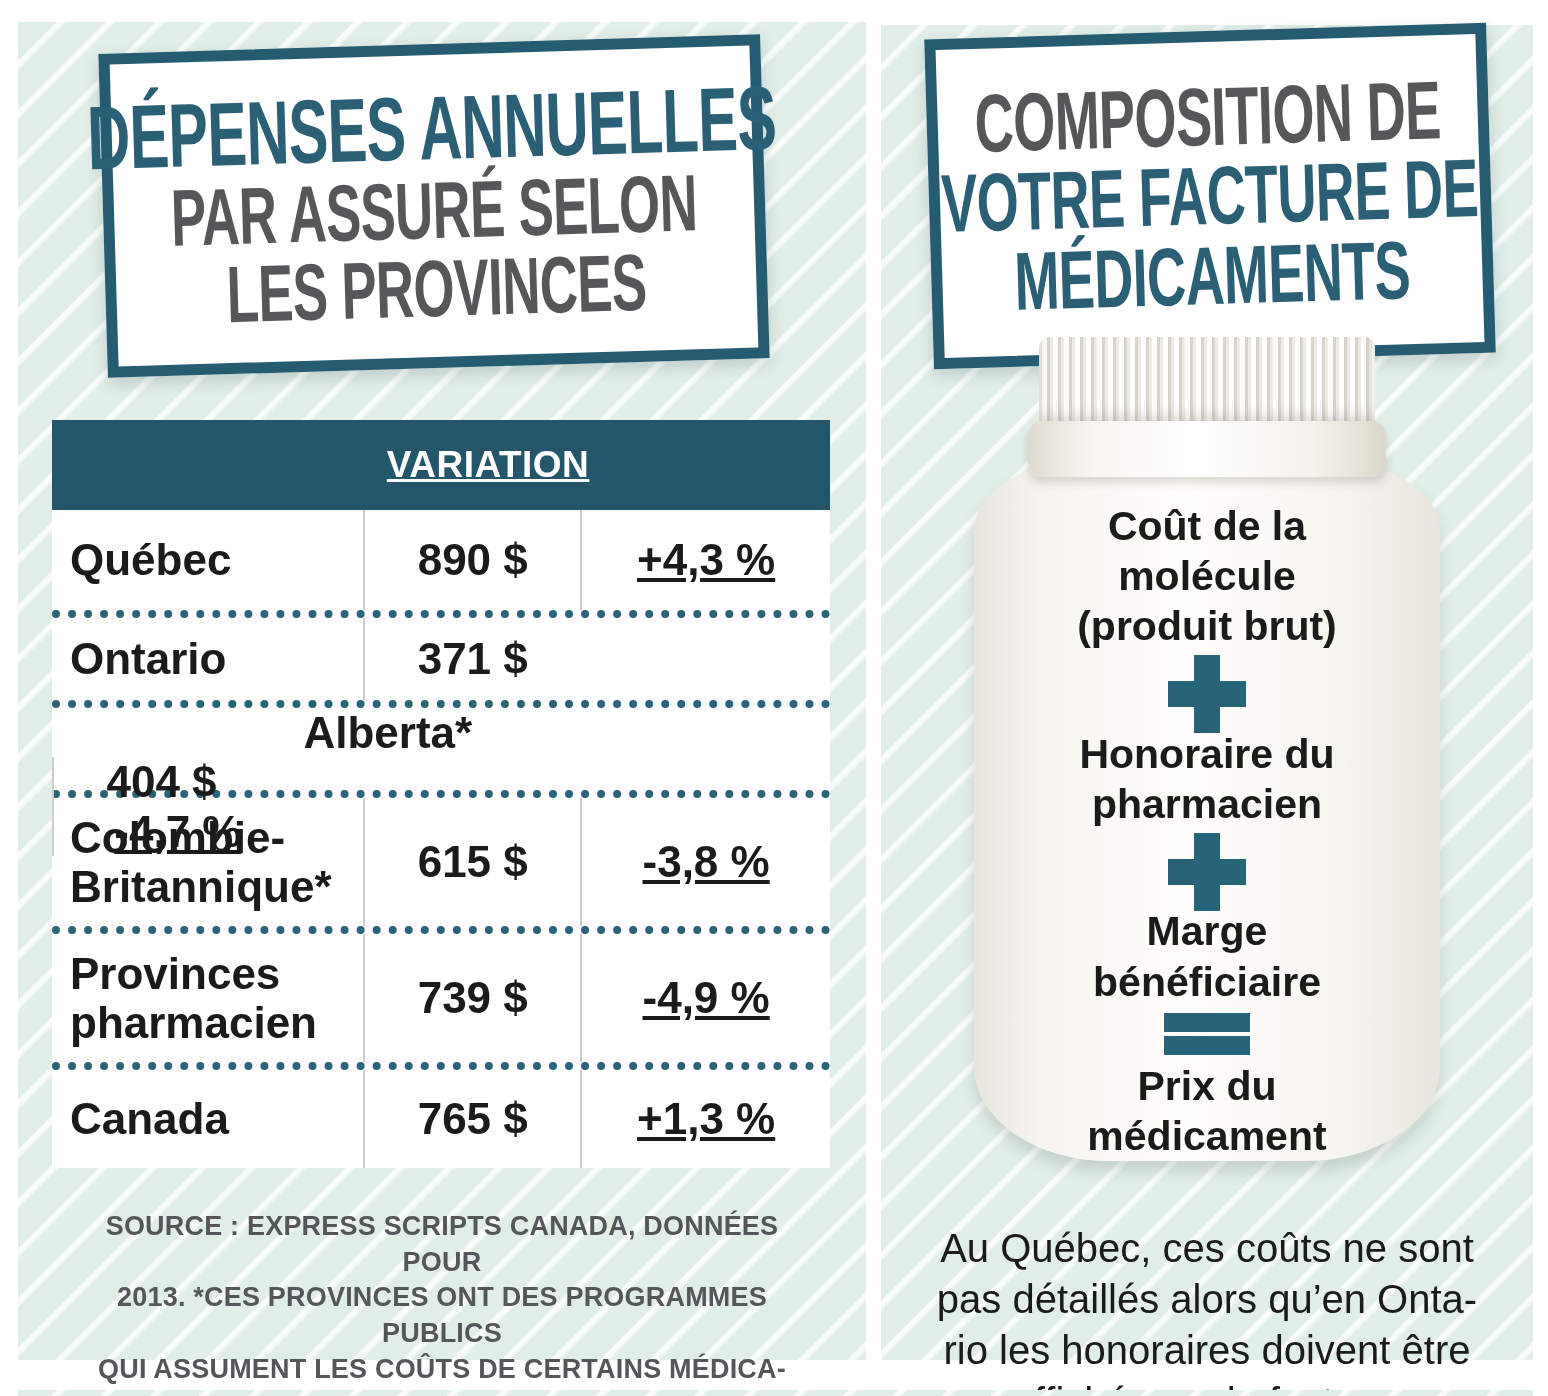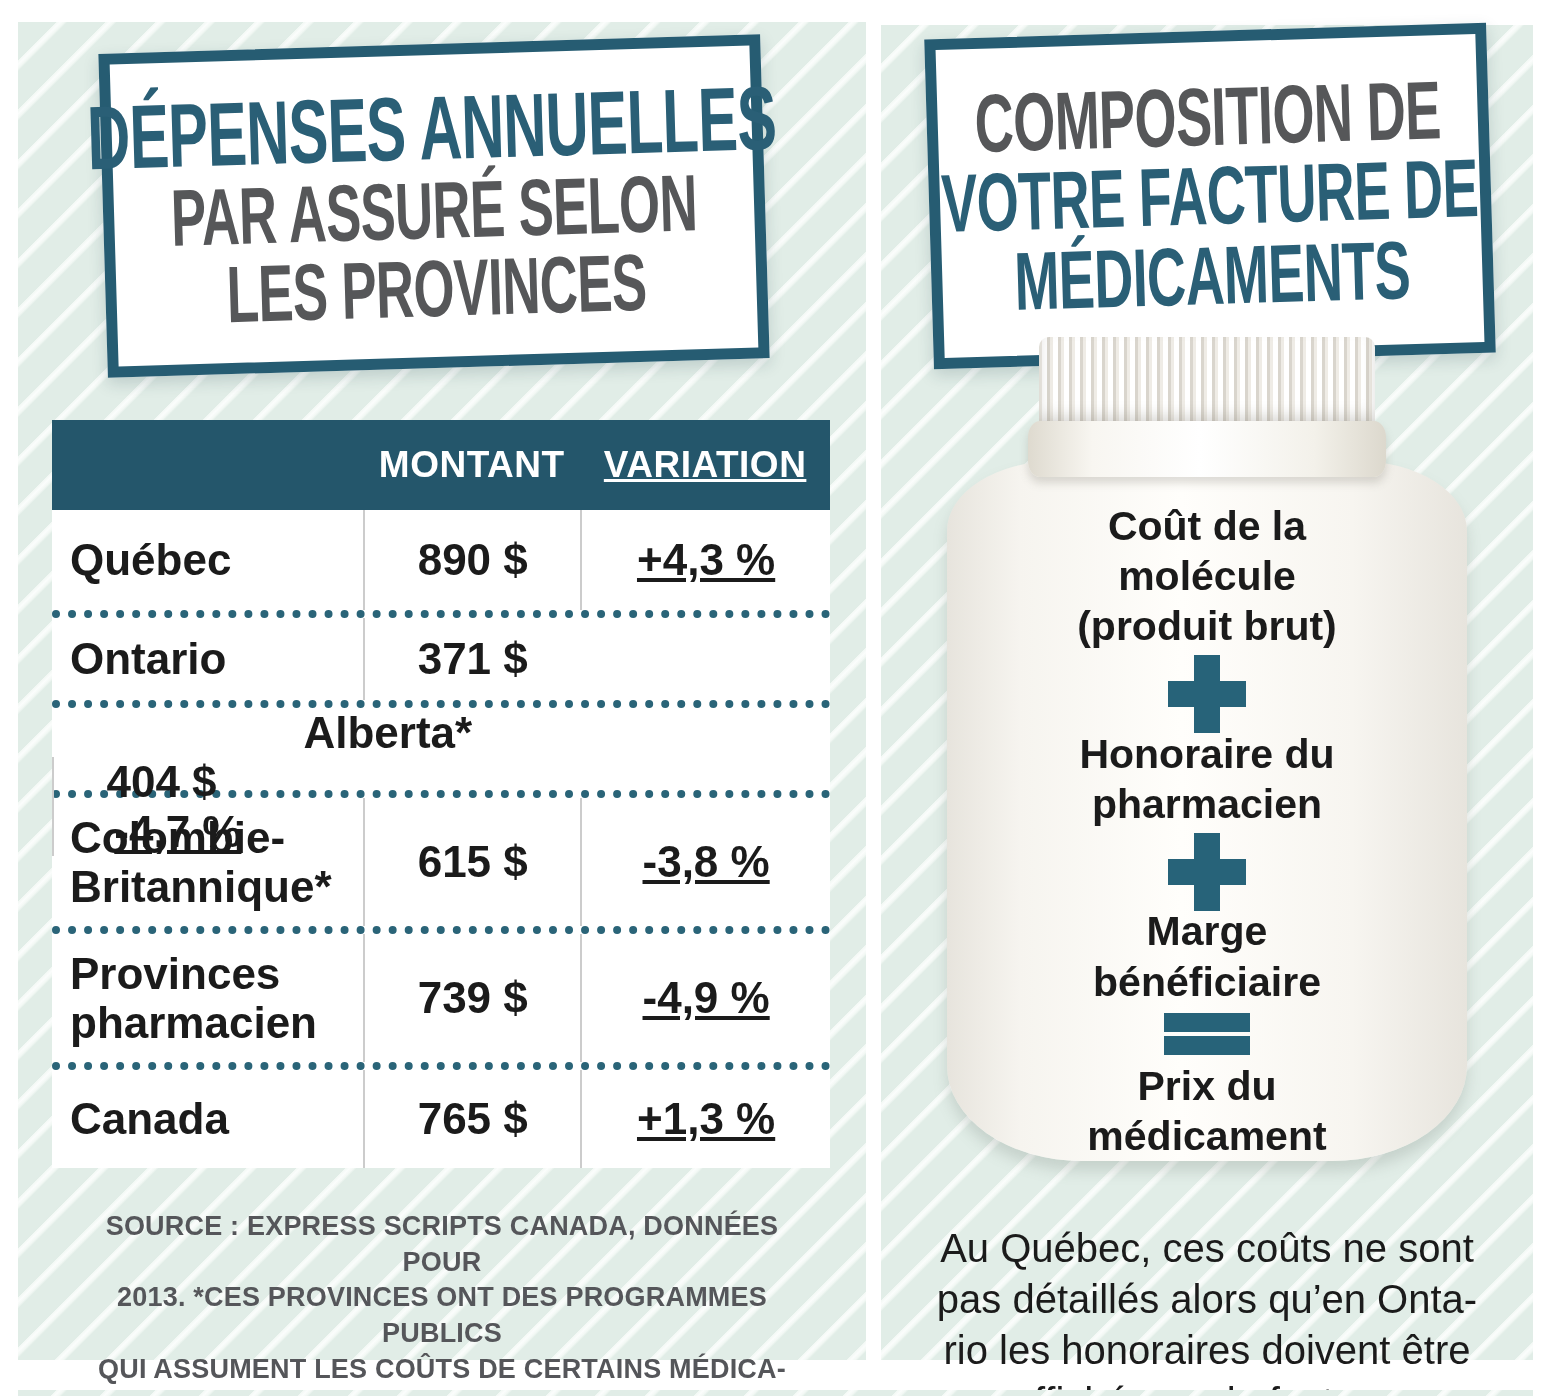--- a/index.html
+++ b/index.html
@@ -72,21 +72,21 @@
     background:repeating-linear-gradient(90deg,
       #efece6 0 3px,#ffffff 3px 8px,#d9d5cd 8px 11px);
     box-shadow:inset 0 -10px 14px rgba(120,115,105,.25);
   }
   .cap-base{
     width:358px;height:56px;margin:-4px auto 0;border-radius:12px/16px;
     background:linear-gradient(90deg,#dedacf 0%,#f8f6f1 18%,#ffffff 48%,#f3f1ea 80%,#dcd8cd 100%);
     box-shadow:0 6px 8px rgba(120,115,105,.25);position:relative;z-index:2;
   }
   .bottle-body{
-    width:520px;height:700px;margin:-16px auto 12px;position:relative;z-index:1;
+    width:466px;height:700px;margin:-16px auto 12px;position:relative;z-index:1;
     border-radius:110px 110px 135px 135px / 70px 70px 95px 95px;
     background:linear-gradient(90deg,#e7e4dd 0%,#f6f4ef 14%,#fffefb 45%,#f7f5f0 78%,#e7e4dd 100%);
     box-shadow:0 10px 14px rgba(120,130,125,.25);
     display:flex;flex-direction:column;align-items:center;
     padding-top:40px;box-sizing:border-box;
   }
   .bottle-text{font-weight:bold;font-size:41px;line-height:1.22;text-align:center;
     color:#1b1b1b;}
   .op{position:relative;margin:4px auto;}
   .plus{width:78px;height:78px;}
@@ -109,21 +109,20 @@
 
   <div class="title-box left-title tilt">
     <span class="title-line teal-text l1">DÉPENSES ANNUELLES</span>
     <span class="title-line gray-text l2">PAR ASSURÉ SELON</span>
     <span class="title-line gray-text l3">LES PROVINCES</span>
   </div>
 
   <div class="exp-table">
     <div class="thead">
       <div class="hcell c1"></div>
-      <div class="hcell c2">MONTANT</div>
       <div class="hcell c3">VARIATION</div>
     </div>
     <div class="tbody">
 
       <div class="trow">
         <div class="cell c1 pre">Québec</div>
         <div class="cell c2">890 $</div>
         <div class="cell c3">+4,3 %</div>
       </div>
       <div class="dotline"></div>

